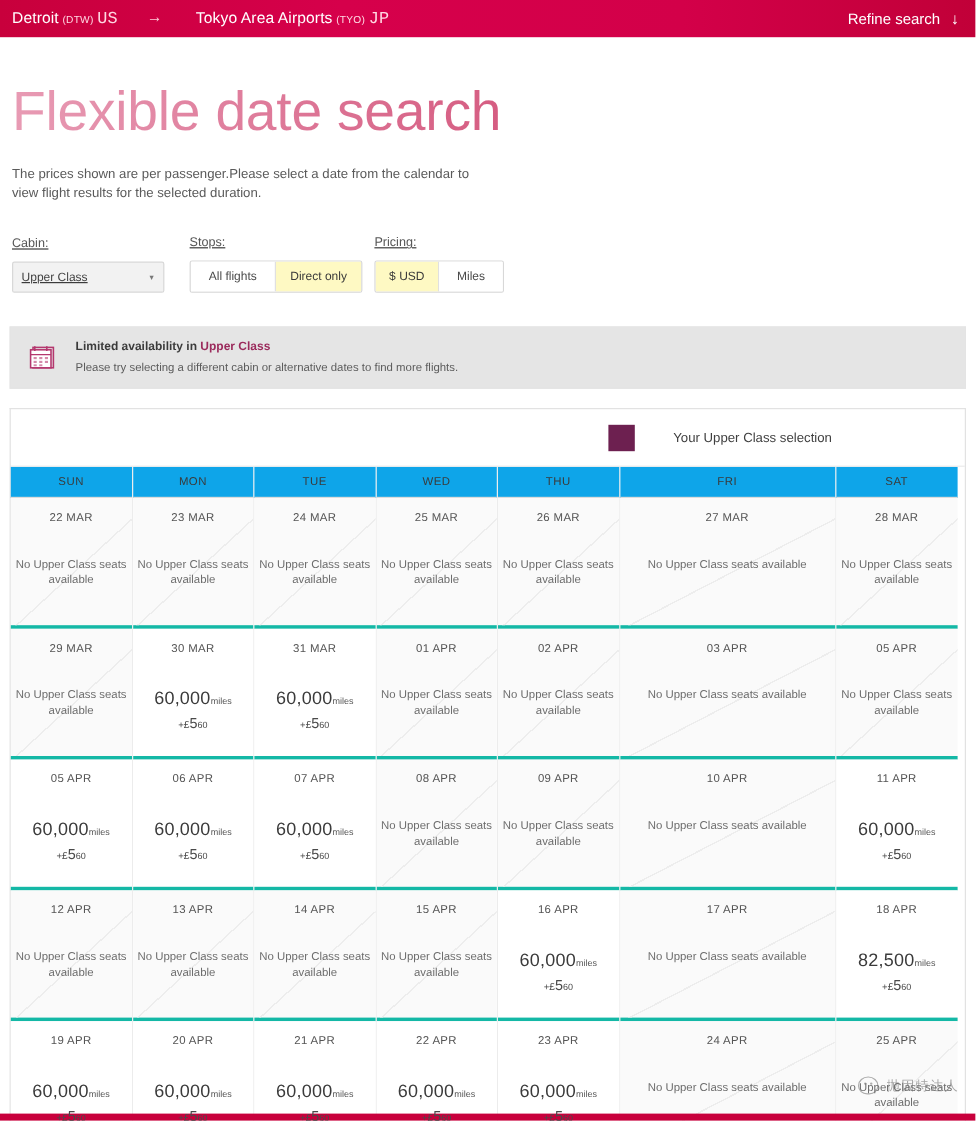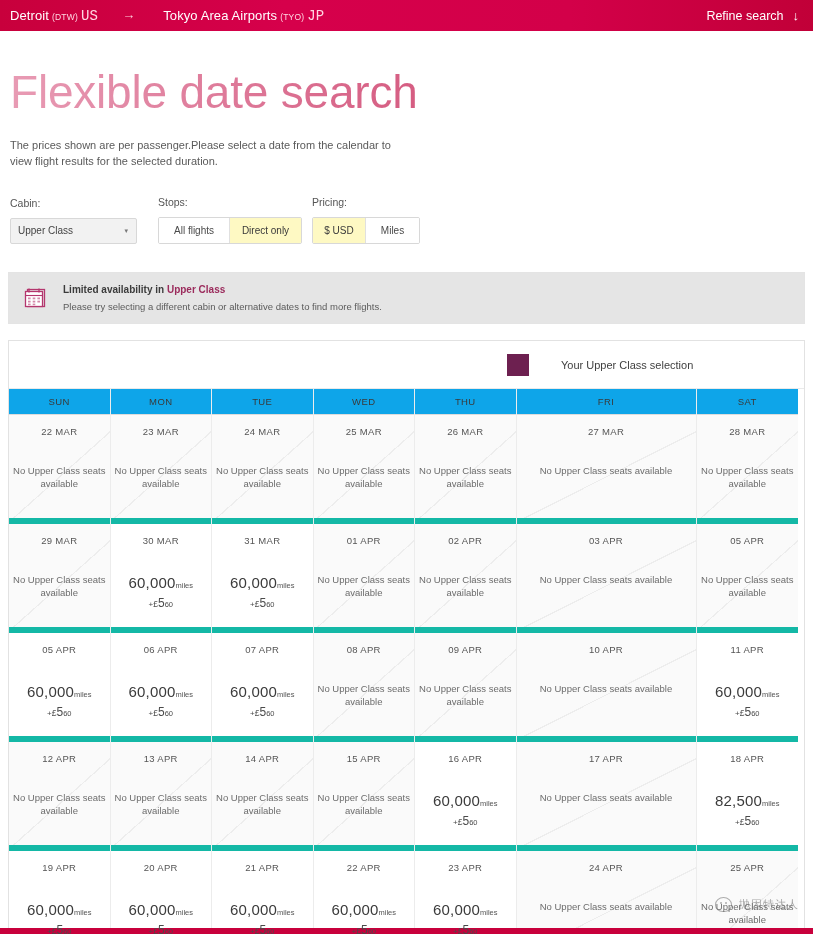--- a/index.html
+++ b/index.html
@@ -80,21 +80,22 @@
     color: #5a5a5a;
     line-height: 1.45;
     margin: 20px 0 0 2px;
     max-width: 385px;
   }
 
   
   .filters {
     display: flex;
     margin: 27px 0 0 2px;
-    align-items: center;
+    align-items: flex-end;
+    text-decoration: underline;
   }
   .filter-group { margin-right: 0; }
   .filter-group.cabin { width: 148px; }
   .filter-group.stops { width: 154px; }
   .filter-group.pricing { width: 160px; }
 
   .filter-label {
     font-size: 10.5px;
     color: #555;
     margin-bottom: 9px;
@@ -235,21 +236,21 @@
     justify-content: center;
     font-size: 9.5px;
     color: #3a3a3a;
     letter-spacing: .4px;
     border-bottom: 1px solid #dcdcdc;
     background: #0ea5e9;
   }
 
   .cell {
     height: 109px;
-    border-bottom: 6px solid #14b8a6;
+    border-bottom: 3px solid #14b8a6;
     padding-top: 11px;
     text-align: center;
     position: relative;
     overflow: hidden;
   }
   .cell.unavailable { background: #fafafa; cursor: default; }
   .cell.available { background: #ffffff; cursor: pointer; }
 
   
   .cell.unavailable::after {

